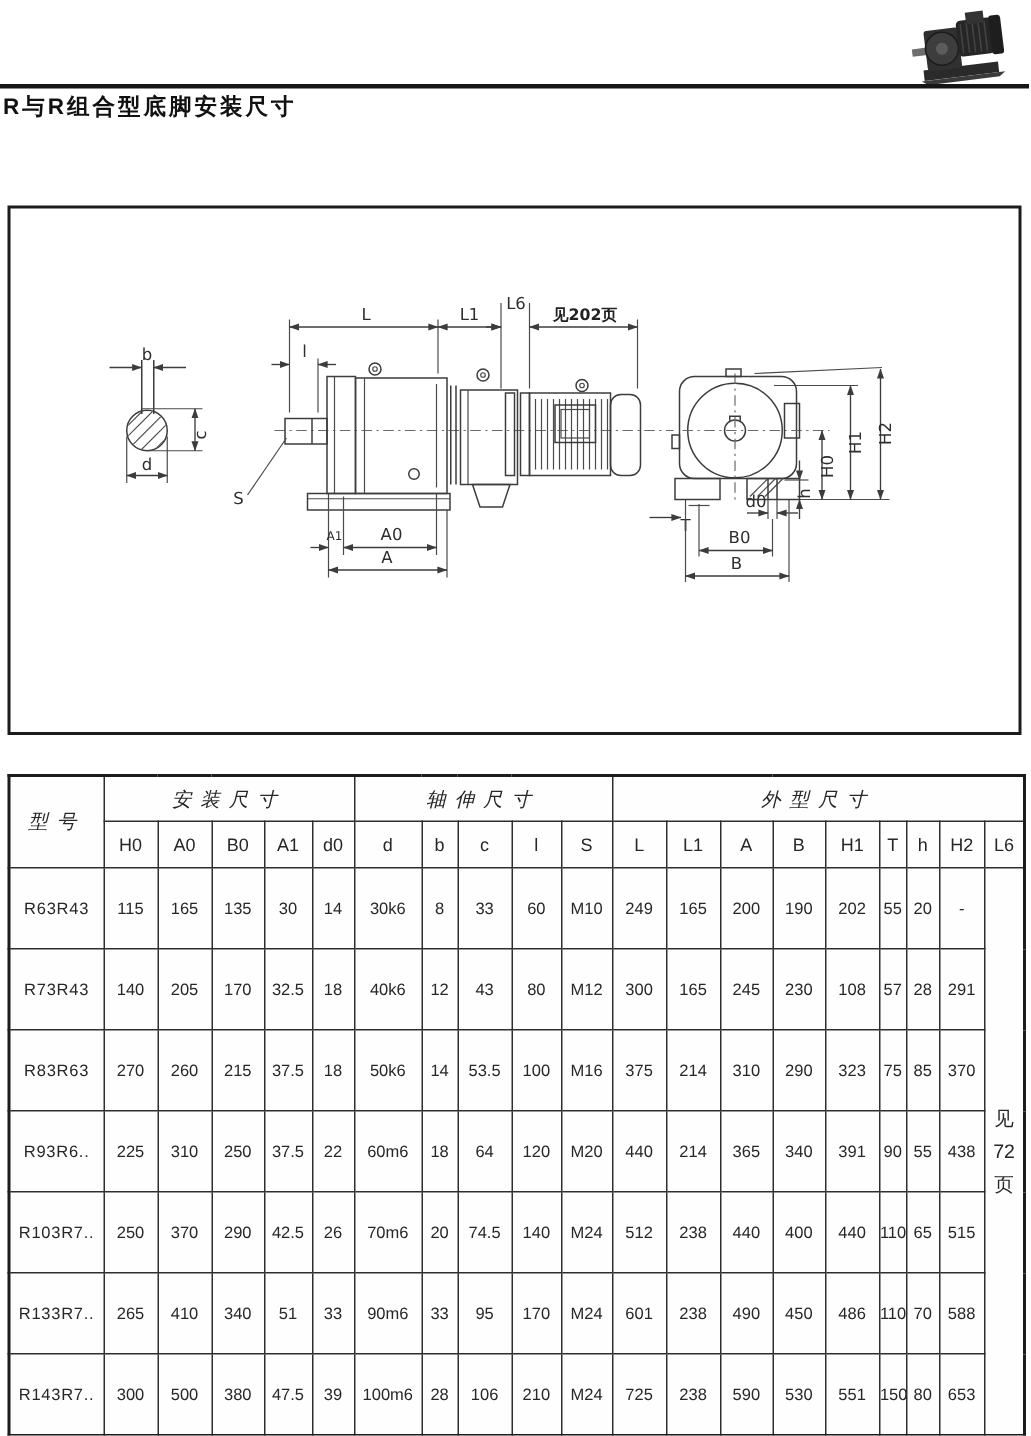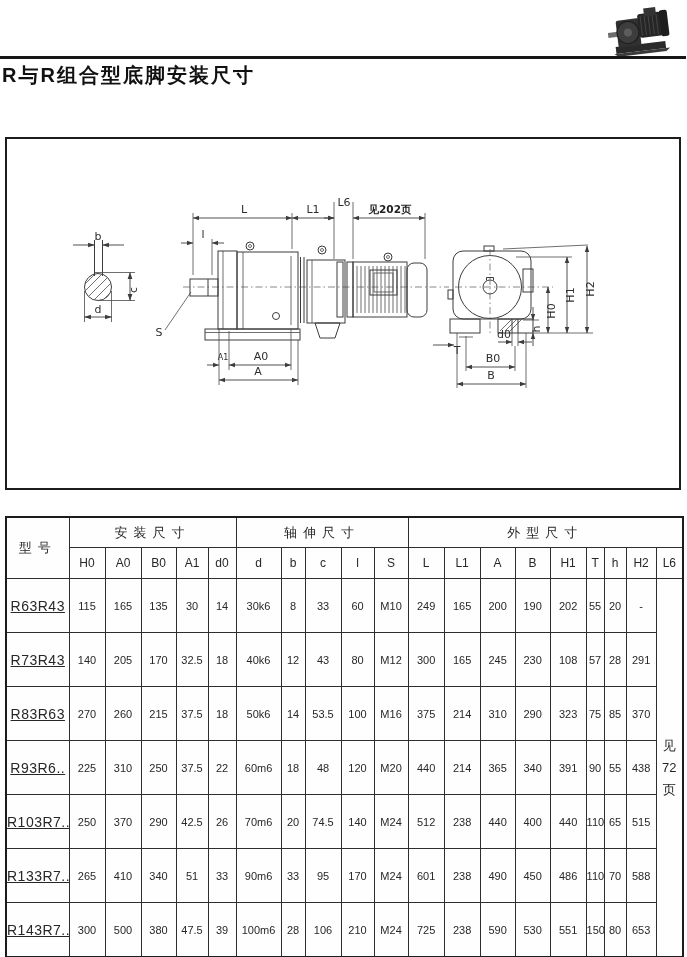--- a/index.html
+++ b/index.html
@@ -5,21 +5,21 @@
   html,body{margin:0;padding:0;}
   body{
     width:687px;height:957px;position:relative;background:#ffffff;
     font-family:"Liberation Sans","DejaVu Sans",sans-serif;color:#2b2b2b;
     overflow:hidden;
   }
   
   .thumb{position:absolute;left:606px;top:6px;width:68px;height:50px;}
   .rule{position:absolute;left:0;top:56px;width:686px;height:3px;background:#161616;}
   .page-title{
-    position:absolute;left:2px;top:62px;font-size:20px;font-weight:bold;
+    position:absolute;left:2px;top:62px;font-size:15px;font-weight:bold;
     letter-spacing:2px;color:#111;
   }
   
   .draw-box{
     position:absolute;left:5px;top:137px;width:672px;height:349px;
     border:2px solid #1c1c1c;background:#fff;
   }
   .draw-box svg{display:block;}
   .ln{stroke:#3c3c3c;stroke-width:1;fill:none;}
   .thin{stroke:#4a4a4a;stroke-width:0.8;fill:none;}
@@ -31,25 +31,25 @@
   
   .spec-table{
     position:absolute;left:5px;top:516px;width:677px;
     border-collapse:collapse;table-layout:fixed;background:#fefefe;
   }
   .spec-table th,.spec-table td{
     border:1px solid #2e2e2e;text-align:center;vertical-align:middle;
     padding:0;font-weight:normal;color:#272727;overflow:hidden;
   }
   .spec-table{border:2px solid #1c1c1c;}
-  .spec-table thead tr.grp th{height:29px;font-size:13px;letter-spacing:6px;}
+  .spec-table thead tr.grp th{height:29px;font-size:13px;letter-spacing:6px;font-style:italic;}
   .spec-table thead tr.cols th{height:30px;font-size:12px;}
   .spec-table thead th.model-h{font-size:13px;letter-spacing:3px;}
   .spec-table tbody td{height:53px;font-size:11px;}
-  .spec-table tbody td.model{font-size:14px;letter-spacing:0.5px;text-decoration:underline;}
+  .spec-table tbody td.model{font-size:11px;letter-spacing:0.5px;}
   .spec-table tbody td.l6-note{font-size:13px;line-height:1;}
   .spec-table tbody td.l6-note div{margin:9px 0;}
 </style>
 </head>
 <body>
 
 <div class="thumb">
   <svg width="68" height="50" viewBox="0 0 68 50">
     <g transform="rotate(-7 34 26)">
       <rect x="8" y="38" width="50" height="7" fill="#2a2a2a"></rect>
@@ -383,21 +383,21 @@
       </tr>
       <tr>
         <td class="model">R93R6..</td>
         <td>225</td>
         <td>310</td>
         <td>250</td>
         <td>37.5</td>
         <td>22</td>
         <td>60m6</td>
         <td>18</td>
-        <td>48</td>
+        <td>64</td>
         <td>120</td>
         <td>M20</td>
         <td>440</td>
         <td>214</td>
         <td>365</td>
         <td>340</td>
         <td>391</td>
         <td>90</td>
         <td>55</td>
         <td>438</td>

